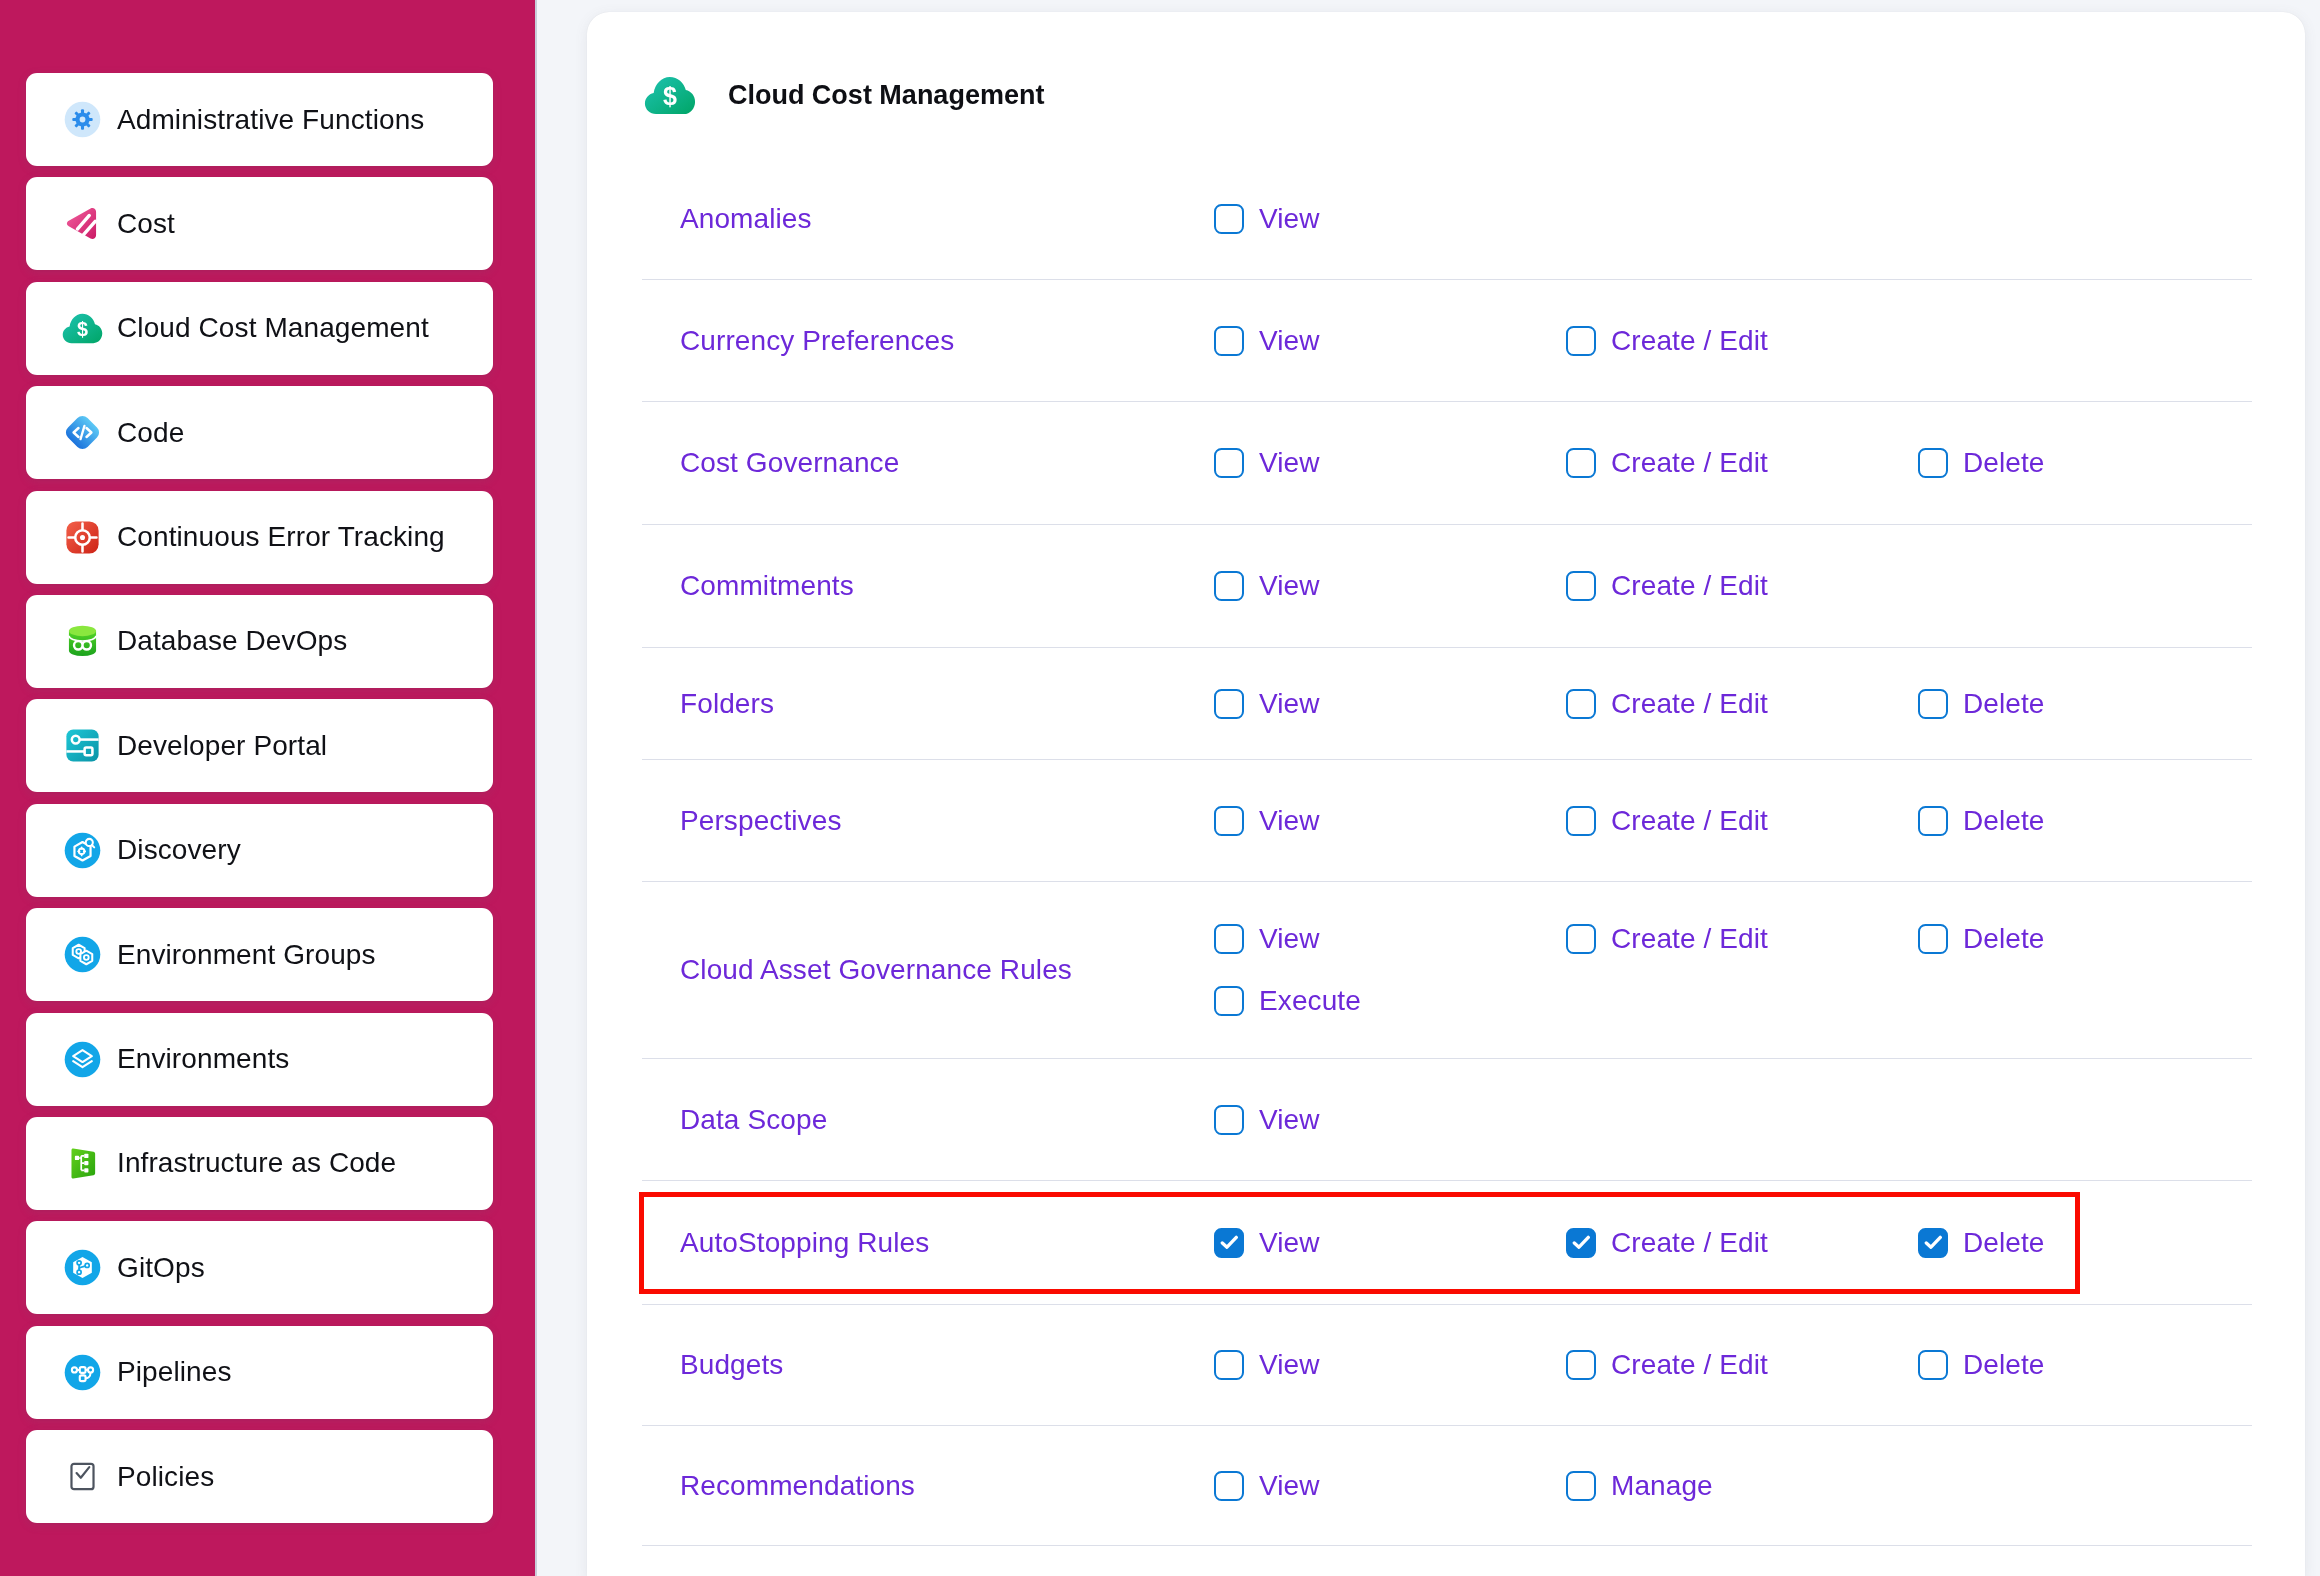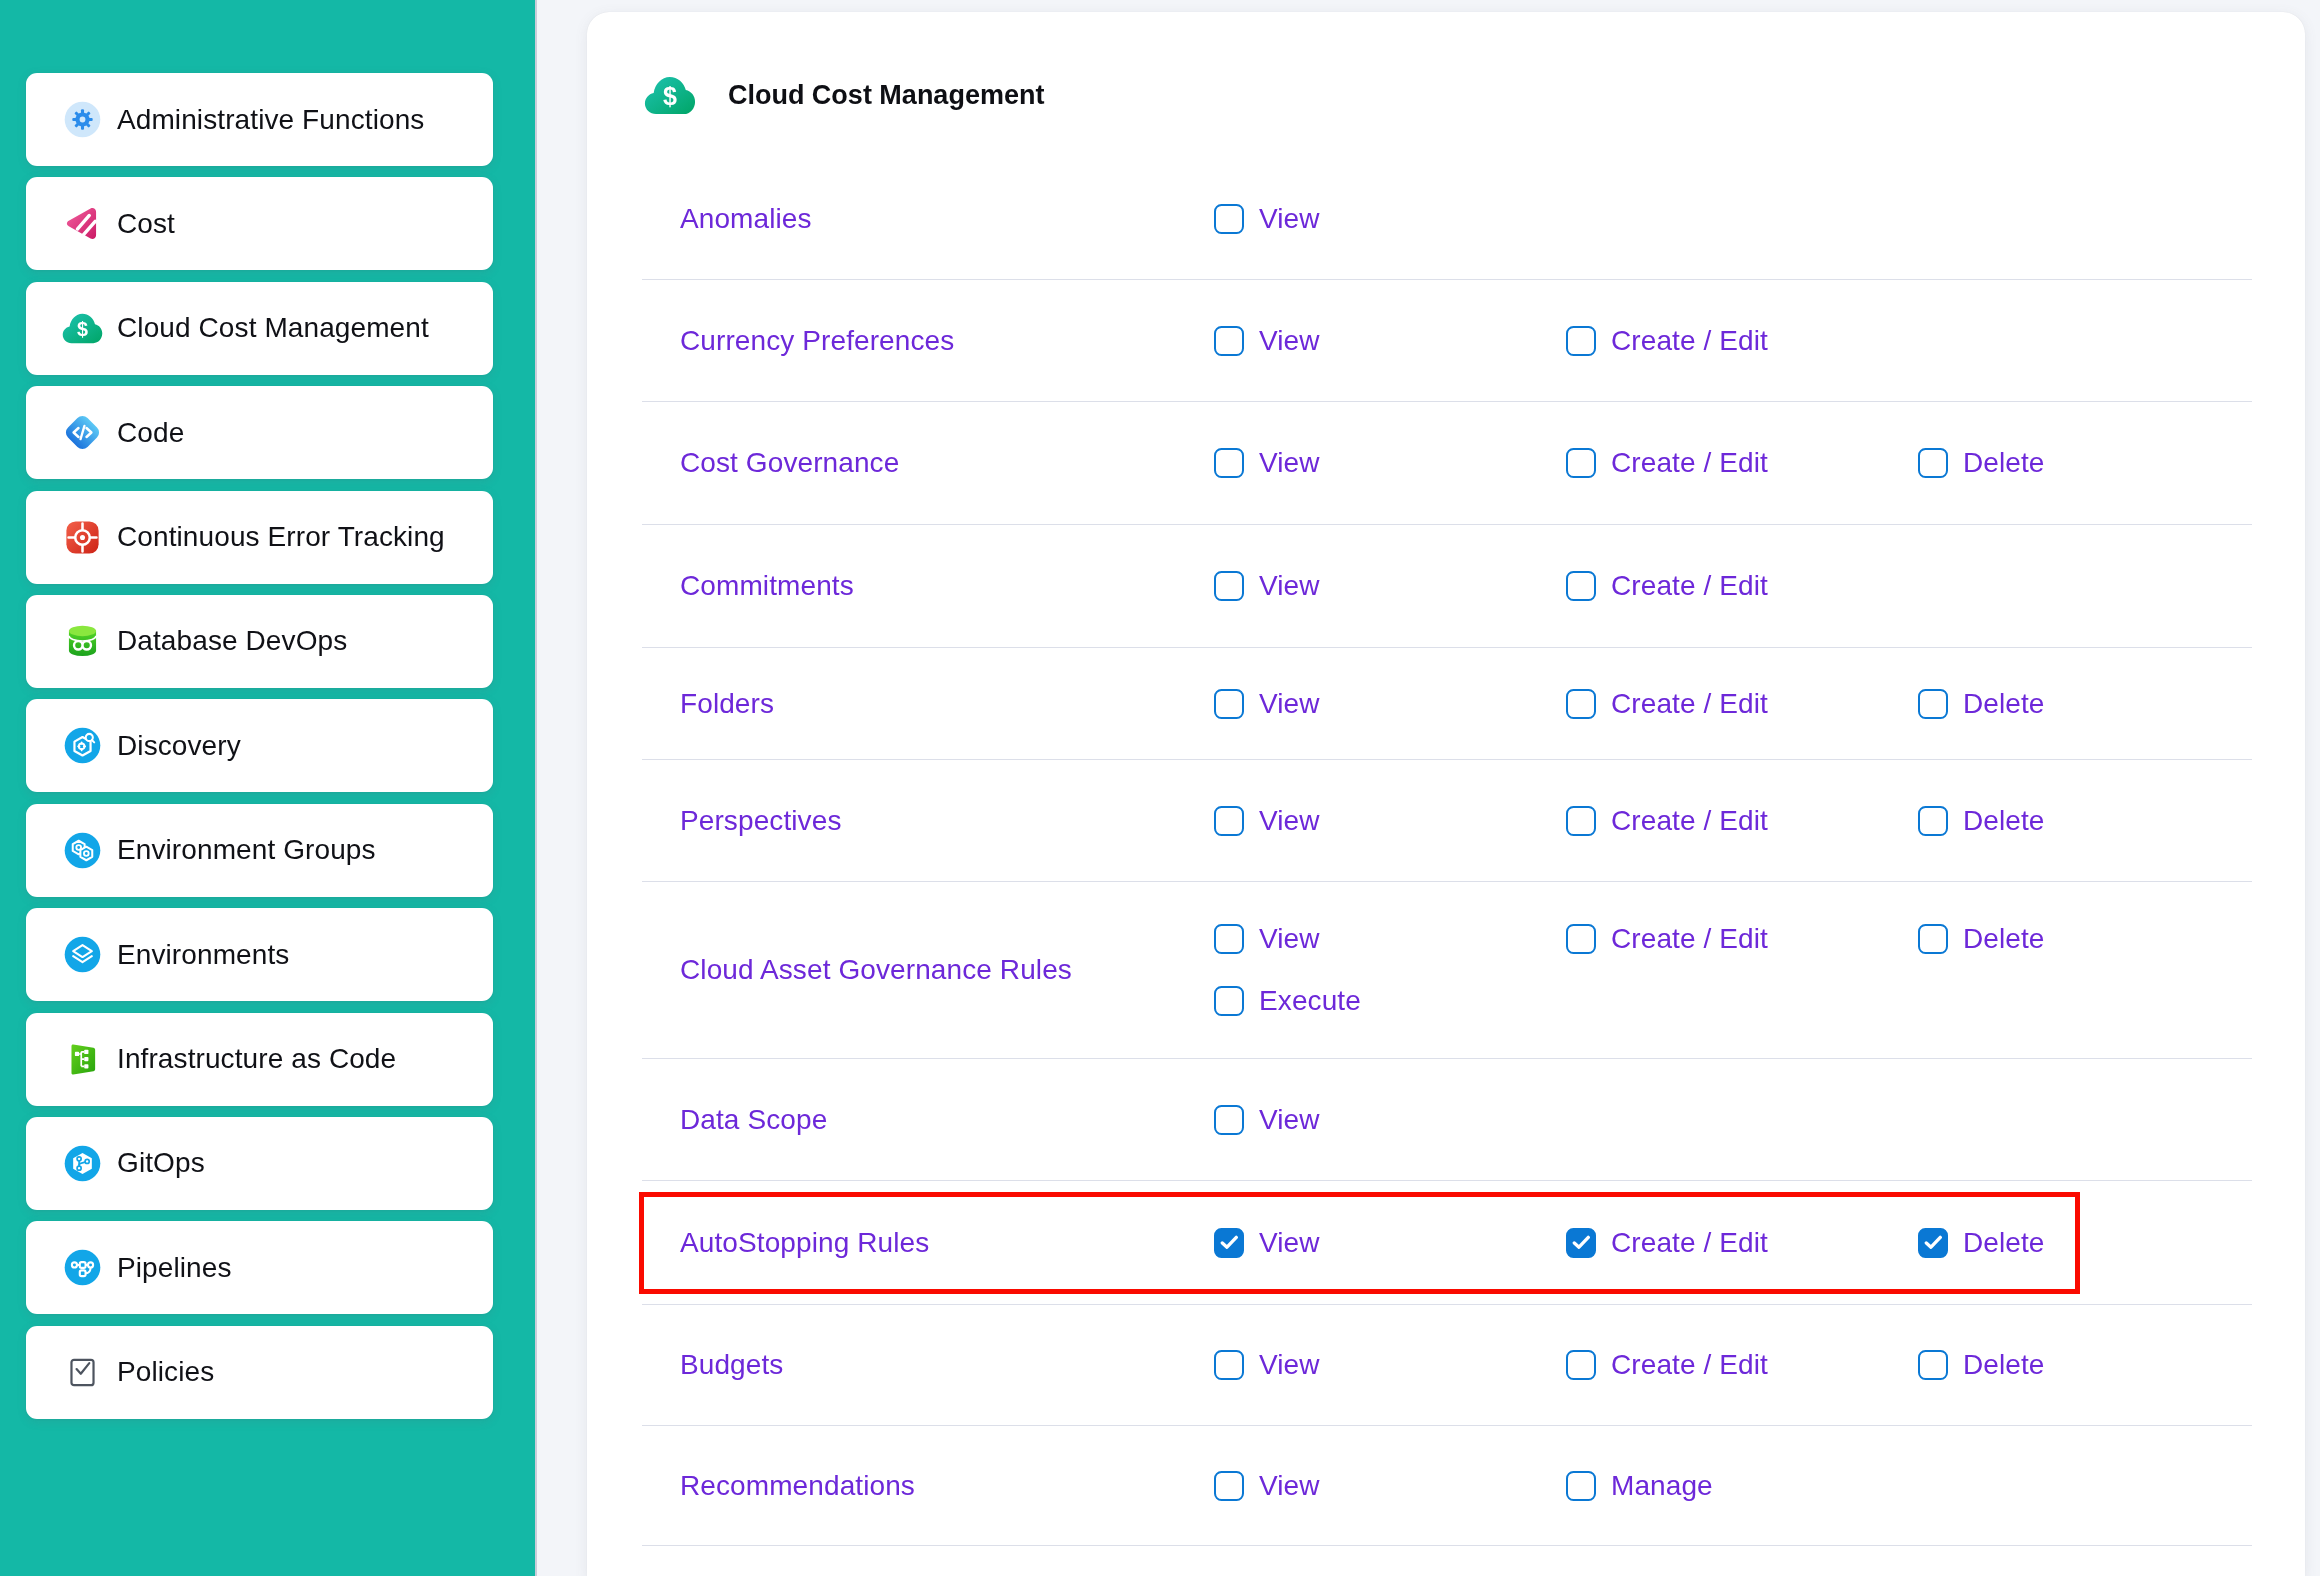--- a/index.html
+++ b/index.html
@@ -6,21 +6,21 @@
   html, body {
     margin: 0; padding: 0;
     width: 2321px; height: 1577px;
     overflow: hidden;
     background: #ffffff;
     font-family: "Liberation Sans", "DejaVu Sans", sans-serif;
   }
   
   .sidebar {
     position: absolute; left: 0; top: 0; width: 561px; height: 1577px;
-    background: #14b8a6;
+    background: #be185d;
   }
   .sidebar-list { position: absolute; left: 26px; top: 73px; width: 467px; }
   .module-card {
     width: 467px; height: 93px;
     margin-bottom: 11.4px;
     background: #ffffff;
     border-radius: 11px;
     box-shadow: 0 0.9px 1.9px rgba(40,41,61,.04), 0 2.8px 9.3px rgba(96,97,112,.14);
     display: flex; align-items: center;
     padding-left: 35px;
@@ -183,20 +183,38 @@
                 <stop offset="1" stop-color="#1ba21d"></stop>
               </linearGradient>
             </defs>
    <path d="M7 10 L7 34 A 16 6.2 0 0 0 39 34 L39 10 Z" fill="url(#gdb)"></path>
    <ellipse cx="23" cy="10.5" rx="16" ry="6.2" fill="#8ae73e"></ellipse>
    <path d="M7 16.2 A 16 6.2 0 0 0 39 16.2" stroke="#fff" stroke-width="2" fill="none"></path>
    <path d="M23 27.5 c0 -2.9 -2.3 -5 -5 -5 c-2.9 0 -5 2.2 -5 5 c0 2.8 2.1 5 5 5 c2.7 0 5 -2.1 5 -5 c0 -2.9 2.3 -5 5 -5 c2.9 0 5 2.2 5 5 c0 2.8 -2.1 5 -5 5 c-2.7 0 -5 -2.1 -5 -5" stroke="#fff" stroke-width="2.8" fill="none" stroke-linecap="round"></path>
  </svg>
         </span>
         <span class="module-label">Database DevOps</span>
+      </div>
+      <div class="module-card">
+        <span class="module-icon">
+          <svg width="39" height="39" viewBox="0 0 46 46">
+   <defs>
+              <linearGradient id="gdp" x1="0" y1="0" x2="1" y2="1">
+     <stop offset="0" stop-color="#1fc7d6"></stop>
+                <stop offset="1" stop-color="#0a93a6"></stop>
+              </linearGradient>
+            </defs>
+   <rect x="4" y="4" width="38" height="38" rx="8" fill="url(#gdp)"></rect>
+   <circle cx="15" cy="16" r="4.6" stroke="#fff" stroke-width="3" fill="none"></circle>
+   <path d="M19.6 16 L42 16" stroke="#fff" stroke-width="3"></path>
+   <path d="M4 30 L25.5 30" stroke="#fff" stroke-width="3"></path>
+   <rect x="25.5" y="25.4" width="9.2" height="9.2" rx="1.8" stroke="#fff" stroke-width="3" fill="none"></rect>
+ </svg>
+        </span>
+        <span class="module-label">Developer Portal</span>
       </div>
       <div class="module-card">
         <span class="module-icon">
           <svg width="39" height="39" viewBox="0 0 46 46">
    <circle cx="23" cy="23" r="21" fill="#12a6e8"></circle>
    <path d="M23 13 L32.5 18.4 L32.5 29.4 L23 34.8 L13.5 29.4 L13.5 18.4 Z" stroke="#fff" stroke-width="2.6" fill="none" stroke-linejoin="round"></path>
    <circle cx="22" cy="24" r="3.4" stroke="#fff" stroke-width="2.2" fill="none"></circle>
    <path d="M22 19.2 L22 21 M22 27 L22 28.8 M17.8 24 L19.6 24 M24.4 24 L26.2 24" stroke="#fff" stroke-width="2" stroke-linecap="round"></path>
    <circle cx="31" cy="13.5" r="4.2" stroke="#fff" stroke-width="2.4" fill="#12a6e8"></circle>
    <path d="M34 16.5 L36.8 19.3" stroke="#fff" stroke-width="2.4" stroke-linecap="round"></path>

